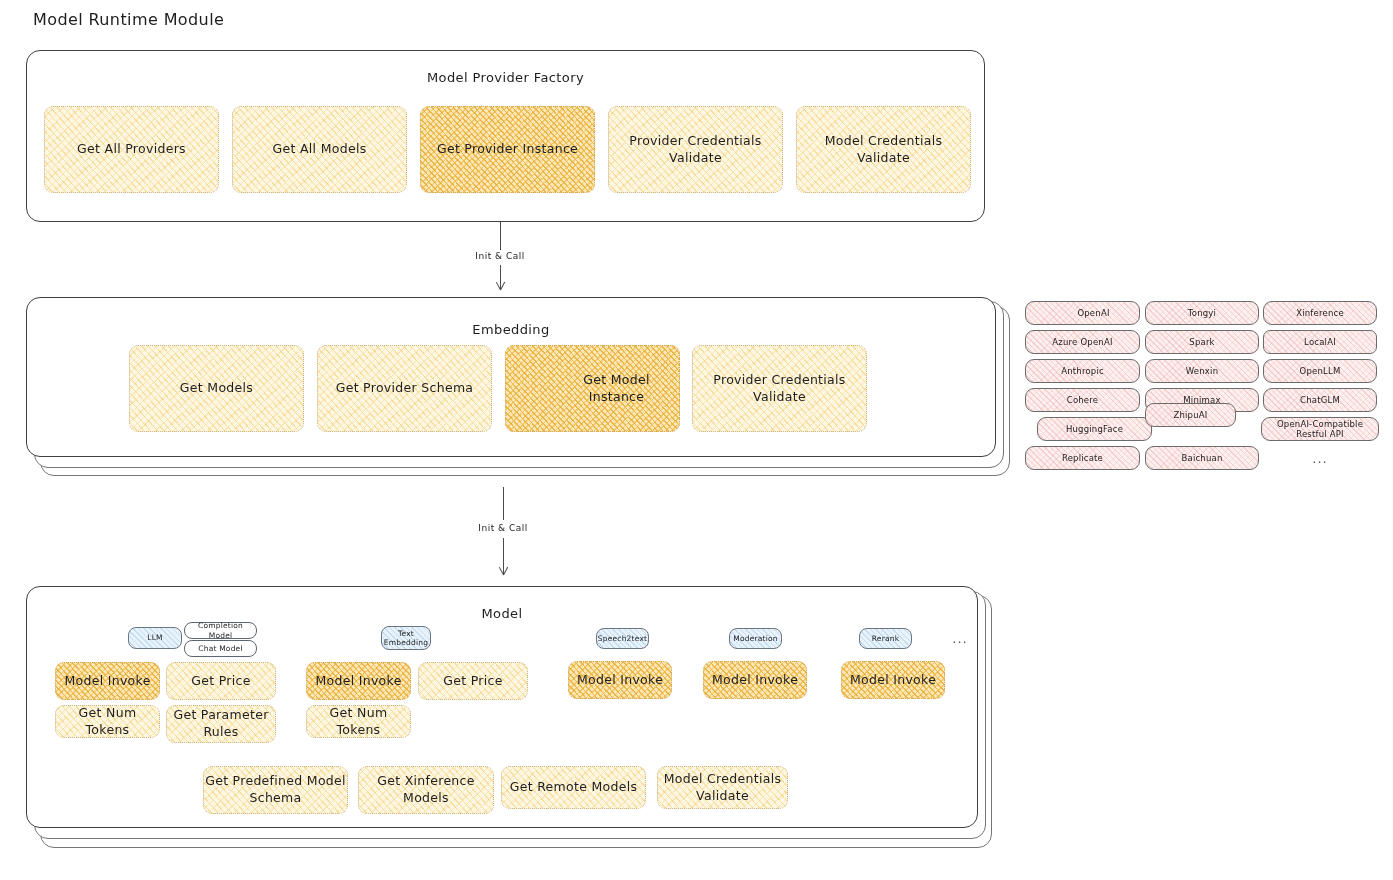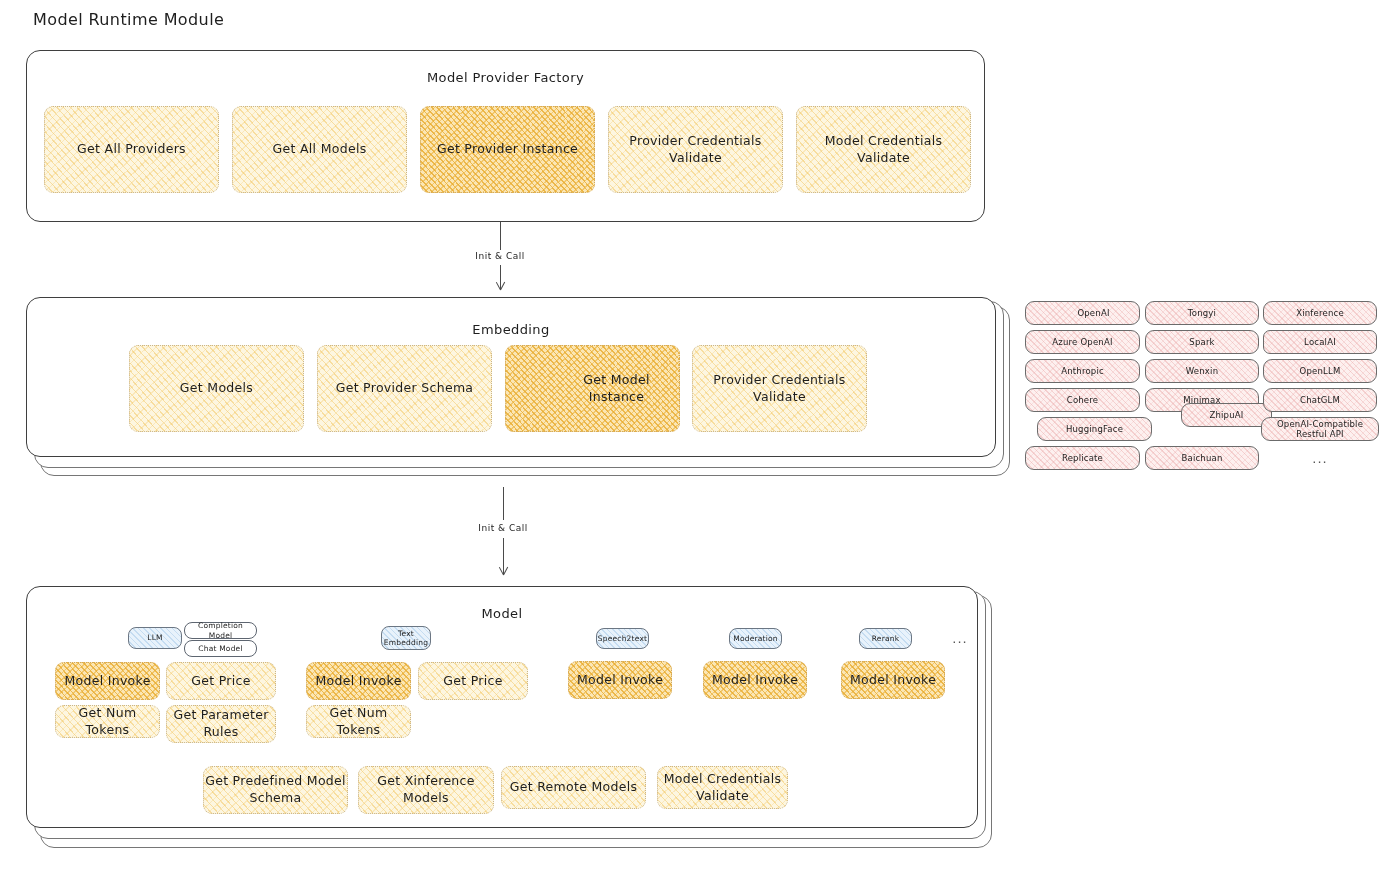--- a/index.html
+++ b/index.html
@@ -149,21 +149,21 @@
   <div class="pill" style="left:1025px; top:330px; width:115px; height:24px;">Azure OpenAI</div>
   <div class="pill" style="left:1025px; top:359px; width:115px; height:24px;">Anthropic</div>
   <div class="pill" style="left:1025px; top:388px; width:115px; height:24px;">Cohere</div>
   <div class="pill" style="left:1025px; top:417px; width:115px; height:24px;margin-left:12px;">HuggingFace</div>
   <div class="pill" style="left:1025px; top:446px; width:115px; height:24px;">Replicate</div>
 
   <div class="pill" style="left:1145px; top:301px; width:114px; height:24px;">Tongyi</div>
   <div class="pill" style="left:1145px; top:330px; width:114px; height:24px;">Spark</div>
   <div class="pill" style="left:1145px; top:359px; width:114px; height:24px;">Wenxin</div>
   <div class="pill" style="left:1145px; top:388px; width:114px; height:24px;">Minimax</div>
-  <div class="pill" style="left:1145px; top:403px; width:91px; height:24px;margin-left:36px;">ZhipuAI</div>
+  <div class="pill" style="left:1145px; top:403px; width:91px; height:24px;">ZhipuAI</div>
   <div class="pill" style="left:1145px; top:446px; width:114px; height:24px;">Baichuan</div>
 
   <div class="pill" style="left:1263px; top:301px; width:114px; height:24px;">Xinference</div>
   <div class="pill" style="left:1263px; top:330px; width:114px; height:24px;border-radius:7px;">LocalAI</div>
   <div class="pill" style="left:1263px; top:359px; width:114px; height:24px;">OpenLLM</div>
   <div class="pill" style="left:1263px; top:388px; width:114px; height:24px;">ChatGLM</div>
   <div class="pill" style="left:1261px; top:417px; width:118px; height:24px;">OpenAI-Compatible Restful API</div>
   <div class="ellipsis sk" style="left:1263px; top:446px; width:114px; height:24px;">...</div>
 
   <div class="arrow-line" style="left:503px; top:487px; height:33px;"></div>

